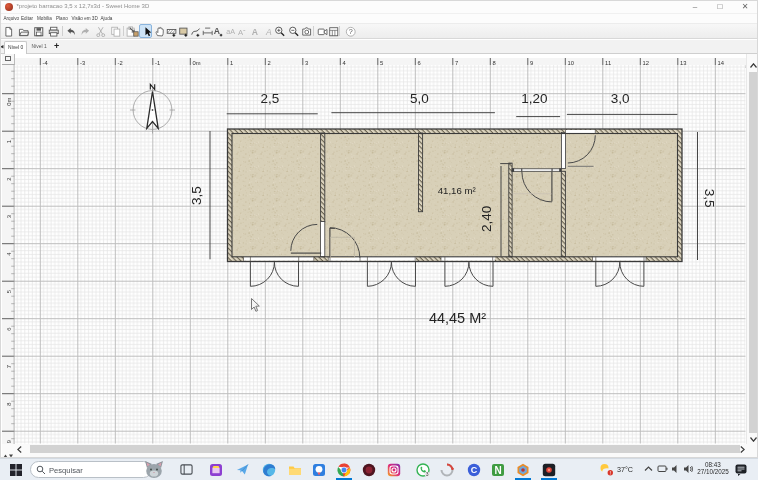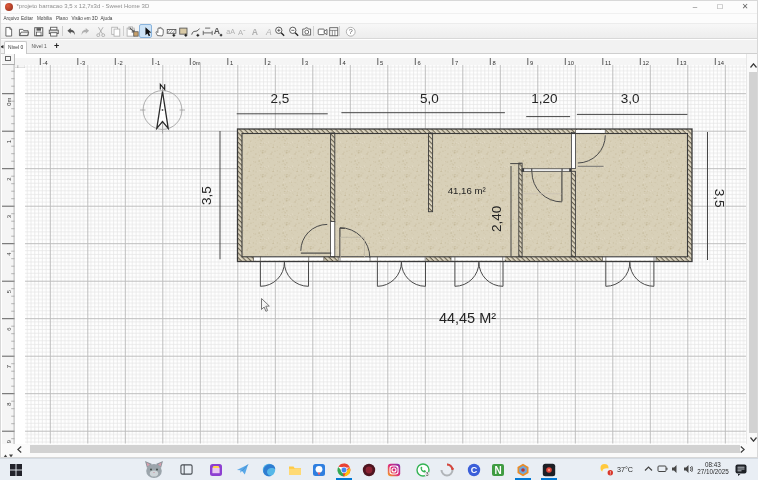--- a/index.html
+++ b/index.html
@@ -17,21 +17,21 @@
 #tabbar{left:0;top:39.5px;width:758px;height:14px;background:#f2f2f2;border-bottom:1px solid #cfcfcf}
 .tab{position:absolute;top:1.5px;height:12.5px;font-size:4.9px;color:#333;text-align:center;line-height:12px}
 #tab0{left:4px;width:23px;background:#fff;border:1px solid #c8c8c8;border-bottom:none;border-radius:2px 2px 0 0}
 #tab1{left:29px;width:20px;color:#555}
 #tabplus{position:absolute;left:54px;top:1.5px;font-size:9px;font-weight:bold;color:#222}
 #tabarrow{position:absolute;left:0px;top:4.5px;font-size:4.5px;color:#333}
 #rulertop{left:14.5px;top:54px;width:731px;height:10.5px}
 #rulerleft{left:2px;top:64.5px;width:12.5px;height:379px}
 #corner{left:2px;top:54px;width:12.5px;height:10.5px;background:#f5f5f5;border-right:1px solid #bbb;border-bottom:1px solid #aaa}
 #cornerico{position:absolute;left:2.5px;top:2px;width:6px;height:5px;border:1px solid #666}
-#planwrap{left:25px;top:65px;width:730.5px;height:378.5px}
+#planwrap{left:15px;top:65px;width:730.5px;height:378.5px}
 #vscroll{left:745.5px;top:54px;width:12.5px;height:392.5px;background:#fafafa;border-left:1px solid #e8e8e8}
 #vthumb{position:absolute;left:2px;top:18px;width:10.5px;height:361px;background:#d2d2d2}
 #hscroll{left:2px;top:444px;width:756px;height:13.5px;background:#fafafa}
 #hthumb{position:absolute;left:28px;top:0.5px;width:710px;height:8px;background:#d2d2d2}
 #winborder{left:0;top:0;width:758px;height:458px;border:1px solid #d8d8d8;pointer-events:none}
 #taskbar{left:0;top:458px;width:758px;height:22px;background:#e9eef4;border-top:1px solid #d3dae2}
 .tk{position:absolute;top:462.5px}
 #search{position:absolute;left:30px;top:460.5px;width:122px;height:17px;background:#fff;border:1px solid #b9c0c7;border-radius:9px}
 #search span{position:absolute;left:18px;top:4px;font-size:7.6px;color:#51565c}
 .tund{position:absolute;top:477.5px;height:2px;background:#0078d4}
@@ -406,20 +406,27 @@
     <svg style="position:absolute;left:738px;top:2px" width="5" height="7" viewBox="0 0 5 7">
         <path d="M0.8 0.5 L4.2 3.5 L0.8 6.5" fill="none" stroke="#3a3a3a" stroke-width="1.2"></path>
       </svg>
     <svg style="position:absolute;left:1px;top:10px" width="11" height="4" viewBox="0 0 11 4">
         <path d="M0.5 3.5 L2.5 0.5 L4.5 3.5Z" fill="#444"></path>
         <path d="M6 0.5 L8 3.5 L10 0.5Z" fill="#444"></path>
       </svg>
   </div>
   <div class="abs" id="winborder"></div>
   <div class="abs" id="taskbar"></div>
+  <div id="search">
+      <svg style="position:absolute;left:5px;top:3.5px" width="10" height="10" viewBox="0 0 10 10">
+        <circle cx="4" cy="4" r="2.8" fill="none" stroke="#51565c" stroke-width="1"></circle>
+        <path d="M6.2 6.2 L9 9" stroke="#51565c" stroke-width="1"></path>
+      </svg>
+      <span>Pesquisar</span>
+    </div>
   <svg class="tk" style="left:10px;top:463.5px" width="12" height="12" viewBox="0 0 13 13">
       <g fill="#23232b">
         <rect x="0" y="0" width="6" height="6"></rect>
         <rect x="7" y="0" width="6" height="6"></rect>
         <rect x="0" y="7" width="6" height="6"></rect>
         <rect x="7" y="7" width="6" height="6"></rect>
       </g>
     </svg>
     <svg class="tk" style="left:143px;top:459px" width="22" height="20" viewBox="0 0 22 20">
 <path d="M4 9 L2 2 L9 5 Z" fill="#8d959c"></path>

